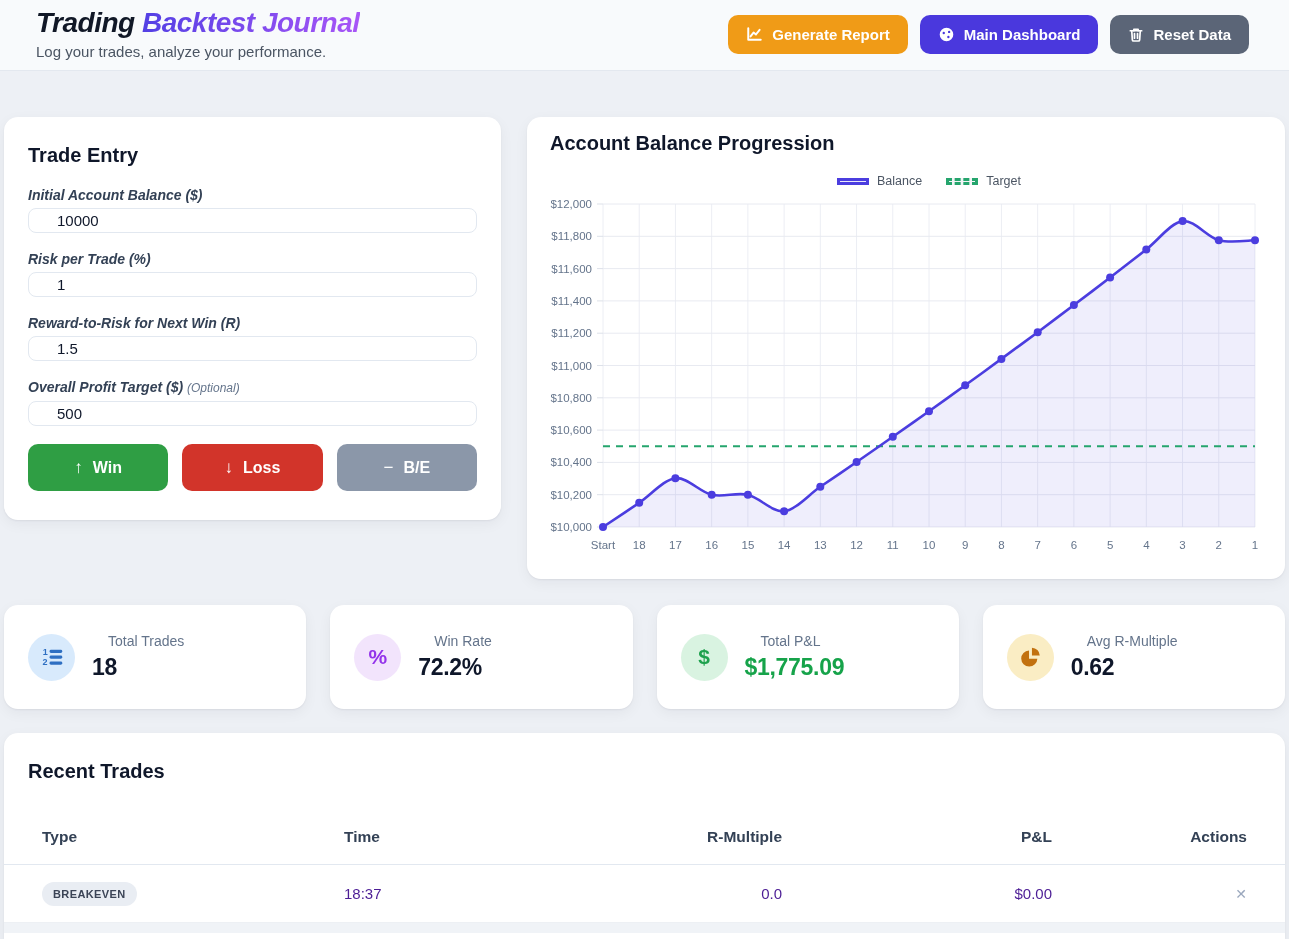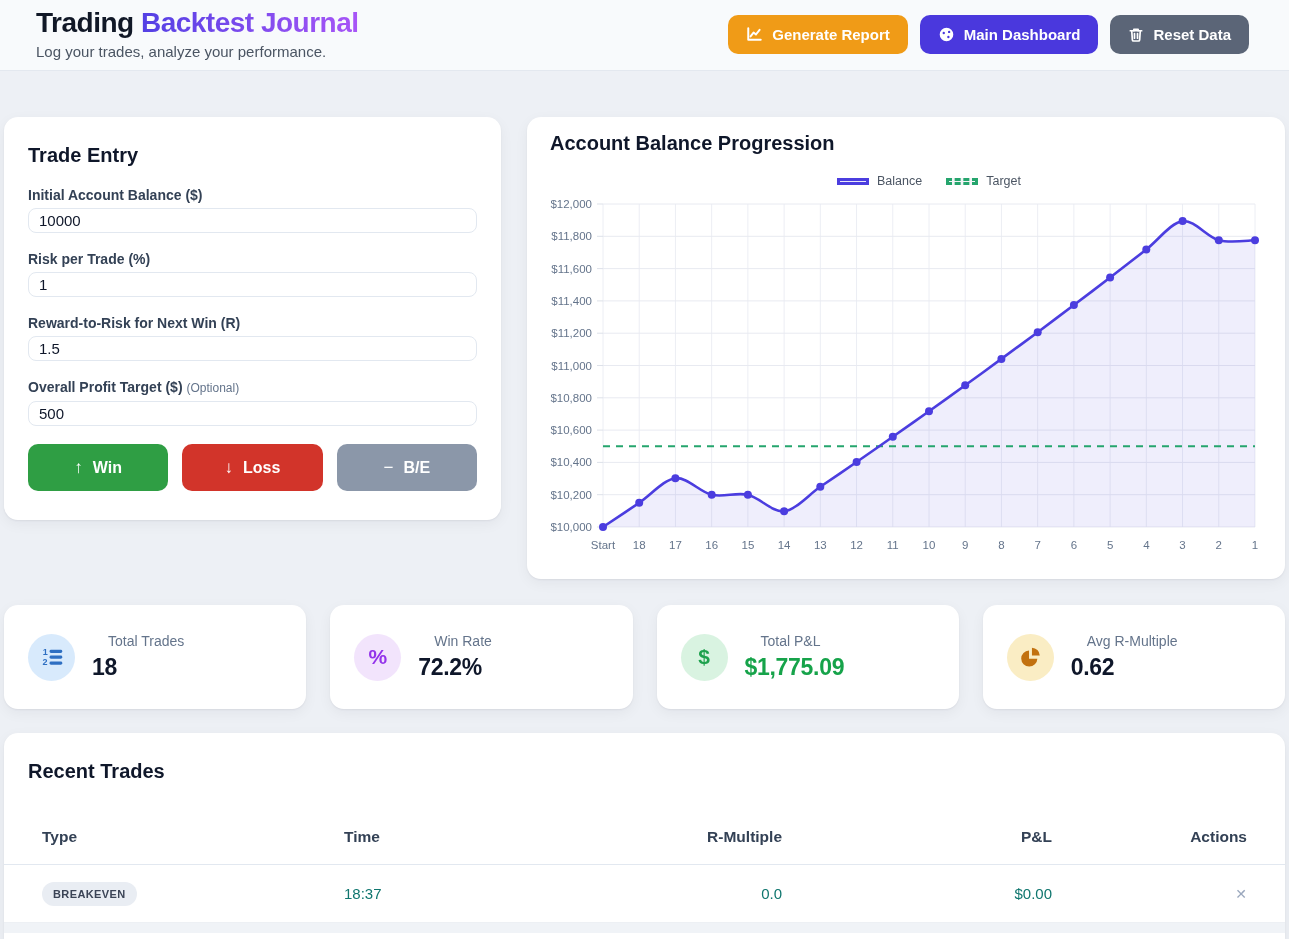--- a/index.html
+++ b/index.html
@@ -9,21 +9,21 @@
     font-family: "Liberation Sans", "DejaVu Sans", sans-serif;
     color: #1e293b;
   }
 
   
   .app-header {
     display: flex; justify-content: space-between; align-items: center;
     background: #f8fafc; border-bottom: 1px solid #e3e8ef;
     padding: 12px 40px 14px 36px; height: 71px;
   }
-  .app-title { margin: 0; font-size: 28px; font-weight: 800; letter-spacing: -0.5px; color: #111827; line-height: 1.1; }
+  .app-title { margin: 0; font-size: 28px; font-weight: 800; letter-spacing: -0.5px; color: #111827; line-height: 1.1; font-style: italic; }
   .app-title .accent {
     background: linear-gradient(90deg, #5340e4, #a855f7);
     -webkit-background-clip: text; background-clip: text; color: transparent;
   }
   .app-subtitle { margin: 4px 0 0; font-size: 15px; color: #4b5563; }
   .header-actions { display: flex; gap: 12px; }
   .hbtn {
     display: inline-flex; align-items: center; gap: 9px;
     border: none; border-radius: 10px; height: 39px; padding: 0 18px;
     font-family: inherit; font-size: 15px; font-weight: 700; color: #fff; cursor: pointer;
@@ -36,25 +36,25 @@
   
   main { padding: 46px 4px 0; }
   .card { background: #fff; border-radius: 14px; box-shadow: 0 1px 2px rgba(15,23,42,.06), 0 4px 14px rgba(15,23,42,.05); }
   .row-top { display: grid; grid-template-columns: 497px 1fr; gap: 26px; align-items: start; }
 
   
   .trade-entry { padding: 26px 24px 29px; }
   .card-title { margin: 0; font-size: 20px; font-weight: 800; color: #0f172a; line-height: 24px; }
   .trade-entry .card-title { margin-bottom: 20px; }
   .field { margin-bottom: 18px; }
-  .field-label { display: block; font-size: 14px; font-weight: 600; color: #334155; line-height: 16px; margin-bottom: 5px; }
+  .field-label { display: block; font-size: 14px; font-weight: 600; color: #334155; line-height: 16px; margin-bottom: 5px; font-style: italic; }
   .field-note { font-weight: 400; font-size: 12px; color: #64748b; }
   .field input {
     width: 100%; height: 25px; border: 1px solid #e2e8f0; border-radius: 8px;
-    padding: 0 10px; font-family: inherit; font-size: 15px; color: #0f172a; background: #fff;
+    padding: 0 28px; font-family: inherit; font-size: 15px; color: #0f172a; background: #fff;
   }
   .entry-buttons { display: flex; gap: 14px; margin-top: 6px; }
   .ebtn {
     flex: 1; height: 47px; border: none; border-radius: 10px;
     display: inline-flex; align-items: center; justify-content: center; gap: 10px;
     font-family: inherit; font-size: 16px; font-weight: 700; color: #fff; cursor: pointer;
   }
   .ebtn.win  { background: #2f9e44; }
   .ebtn.loss { background: #d2342a; }
   .ebtn.be   { background: #8b97a9; }
@@ -87,21 +87,21 @@
   .stat-value { font-size: 23px; font-weight: 800; color: #0f172a; line-height: 28px; letter-spacing: -0.3px; }
   .stat-value.green { color: #16a34a; }
 
   
   .table-card { margin-top: 24px; padding-top: 26px; min-height: 220px; overflow: hidden; }
   .table-card .card-title { padding: 0 24px; margin-bottom: 26px; }
   .trow { display: grid; grid-template-columns: 302px 218px 220px 270px 1fr; align-items: center; padding: 0 38px; }
   .thead { height: 56px; border-bottom: 1px solid #e2e8f0; }
   .th { font-size: 15.5px; font-weight: 700; color: #334155; }
   .tdata { height: 58px; border-bottom: 1px solid #edf0f4; background: #fff; }
-  .td { font-size: 15px; color: #0f766e; }
+  .td { font-size: 15px; color: #4c1d95; }
   .col-right { text-align: right; }
   .badge-breakeven {
     display: inline-block; background: #e9edf3; color: #3b4456;
     font-size: 11px; font-weight: 700; letter-spacing: 0.4px;
     padding: 6px 11px; border-radius: 999px;
   }
   .delete-btn { background: none; border: none; color: #9aa7bd; font-size: 14px; cursor: pointer; padding: 0; font-family: inherit; }
   .row-partial { height: 10px; background: #f0f3f7; }
 </style>
 </head>

